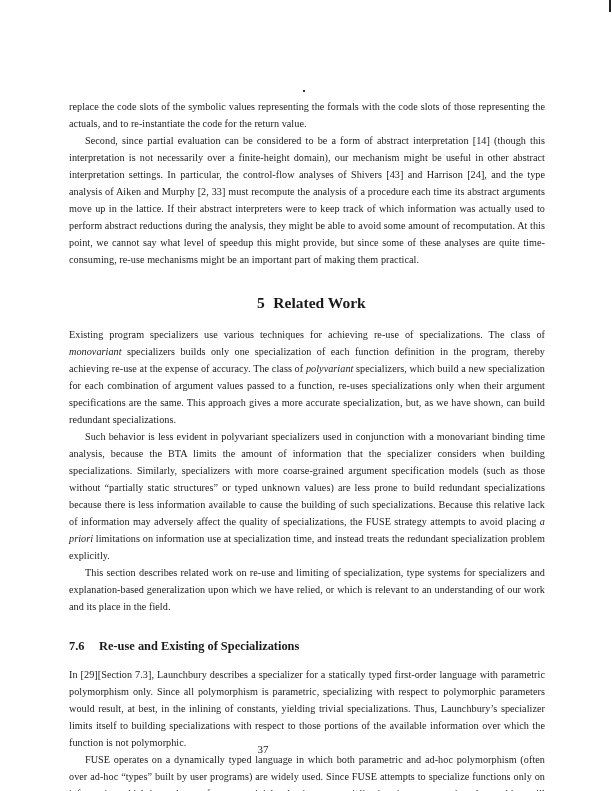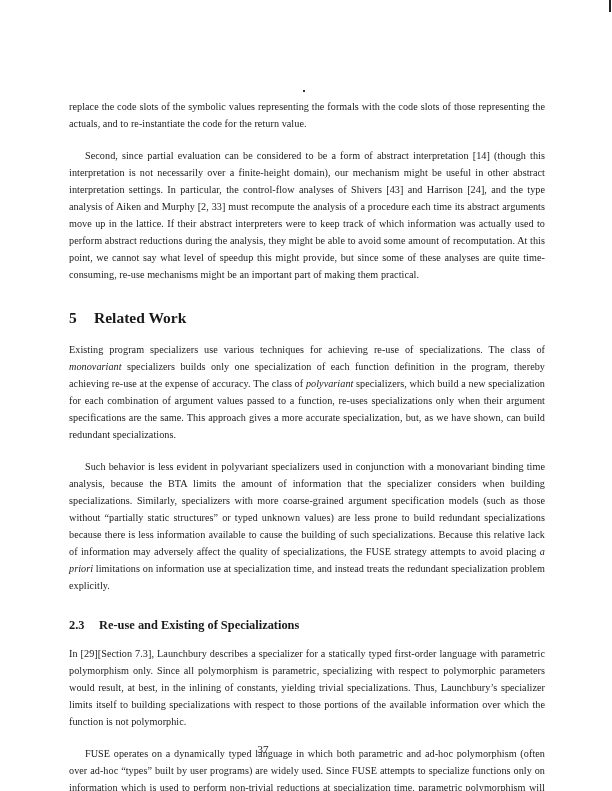--- a/index.html
+++ b/index.html
@@ -4,23 +4,23 @@
 <style>
   html, body { margin: 0; padding: 0; background: #ffffff; }
   body { width: 612px; height: 791px; position: relative; overflow: hidden;
          font-family: "DejaVu Serif", "Liberation Serif", serif; color: #1a1a1a; }
   .page { position: absolute; left: 0; top: 0; width: 612px; height: 791px; }
   .dot { position: absolute; left: 303px; top: 90px; width: 2px; height: 2px; background: #333; }
   .edge-mark { position: absolute; right: 1px; top: 0; width: 2px; height: 12px; background: #222; }
   .body-text { position: absolute; left: 69px; width: 476px; top: 98px; }
   p { margin: 0; font-size: 10.2px; line-height: 17px; text-align: justify;
       font-family: "Liberation Serif", serif; letter-spacing: 0.05px; }
-  p.indent { text-indent: 16px; margin-top: 15px; }
+  p.indent { text-indent: 16px; }
   h2 { margin: 26px 0 14px 0; font-size: 15.5px; font-weight: bold;
-       font-family: "Liberation Serif", serif; }
+       font-family: "Liberation Serif", serif; text-align: center; }
   h3 { margin: 24px 0 12px 0; font-size: 12.4px; font-weight: bold;
        font-family: "Liberation Serif", serif; }
   .secnum { display: inline-block; }
   h2 .secnum { width: 25px; }
   h3 .secnum { width: 30px; }
   em { }
   .page-number { position: absolute; left: 0; width: 526px; text-align: center; top: 743px;
                  font-size: 11px; font-family: "Liberation Serif", serif; }
 </style>
 </head>
@@ -35,23 +35,24 @@
     <p class="indent">Second, since partial evaluation can be considered to be a form of abstract interpretation [14] (though this interpretation is not necessarily over a finite-height domain), our mechanism might be useful in other abstract interpretation settings. In particular, the control-flow analyses of Shivers [43] and Harrison [24], and the type analysis of Aiken and Murphy [2, 33] must recompute the analysis of a procedure each time its abstract arguments move up in the lattice. If their abstract interpreters were to keep track of which information was actually used to perform abstract reductions during the analysis, they might be able to avoid some amount of recomputation.  At this point, we cannot say what level of speedup this might provide, but since some of these analyses are quite time-consuming, re-use mechanisms might be an important part of making them practical.</p>
 
     <h2>
       <span class="secnum">5</span><span>Related Work</span>
     </h2>
 
     <p><span>Existing program specializers use various techniques for achieving re-use of specializations.  The class of </span><em>monovariant</em><span> specializers builds only one specialization of each function definition in the program, thereby achieving re-use at the expense of accuracy. The class of </span><em>polyvariant</em><span> specializers, which build a new specialization for each combination of argument values passed to a function, re-uses specializations only when their argument specifications are the same. This approach gives a more accurate specialization, but, as we have shown, can build redundant specializations.</span></p>
 
     <p class="indent"><span>Such behavior is less evident in polyvariant specializers used in conjunction with a monovariant binding time analysis, because the BTA limits the amount of information that the specializer considers when building specializations. Similarly, specializers with more coarse-grained argument specification models (such as those without “partially static structures” or typed unknown values) are less prone to build redundant specializations because there is less information available to cause the building of such specializations.  Because this relative lack of information may adversely affect the quality of specializations, the FUSE strategy attempts to avoid placing </span><em>a priori</em><span> limitations on information use at specialization time, and instead treats the redundant specialization problem explicitly.</span></p>
 
+    <p class="indent">This section describes related work on re-use and limiting of specialization, type systems for specializers and explanation-based generalization upon which we have relied, or which is relevant to an understanding of our work and its place in the field.</p>
 
     <h3>
-      <span class="secnum">2.3</span><span>Re-use and Existing of Specializations</span>
+      <span class="secnum">7.6</span><span>Re-use and Existing of Specializations</span>
     </h3>
 
     <p>In [29][Section 7.3], Launchbury describes a specializer for a statically typed first-order language with parametric polymorphism only.  Since all polymorphism is parametric, specializing with respect to polymorphic parameters would result, at best, in the inlining of constants, yielding trivial specializations. Thus, Launchbury’s specializer limits itself to building specializations with respect to those portions of the available information over which the function is not polymorphic.</p>
     <p class="indent">FUSE operates on a dynamically typed language in which both parametric and ad-hoc polymorphism (often over ad-hoc “types” built by user programs) are widely used. Since FUSE attempts to specialize functions only on information which is used to perform non-trivial reductions at specialization time, parametric polymorphism will not give rise to multiple specializations, while ad-hoc</p>
   </div>
 
   <div class="page-number">37</div>
 </div>
 
 </body></html>

